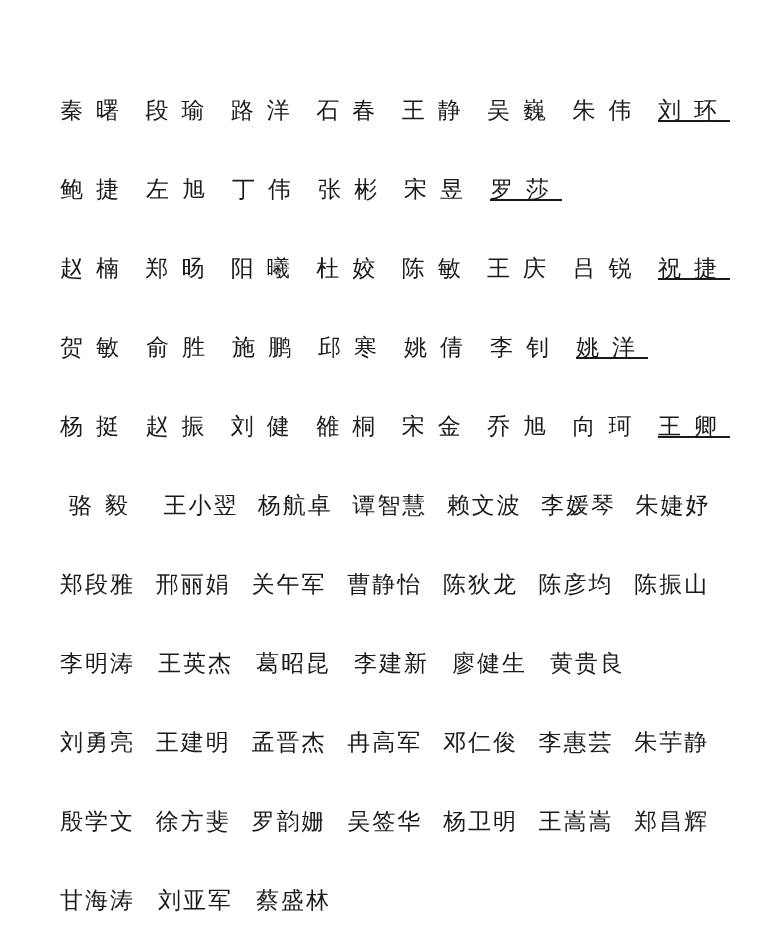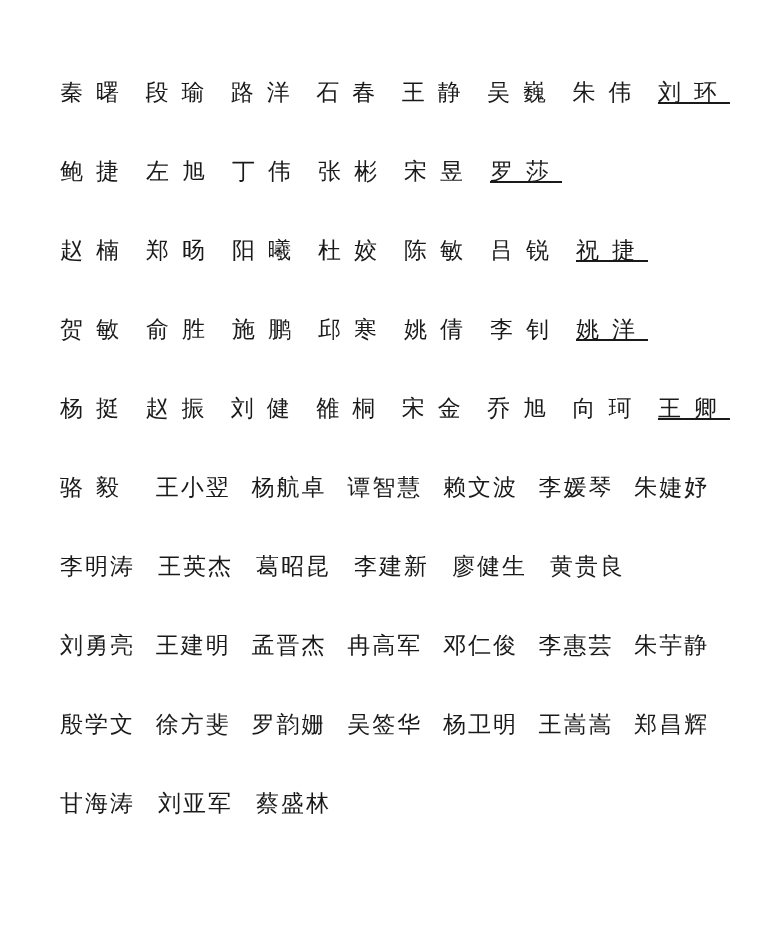--- a/index.html
+++ b/index.html
@@ -17,40 +17,41 @@
     }
     .name-list {
       position: absolute;
       left: 60px;
       top: 52px;
       width: 670px;
     }
     .row {
       display: flex;
       height: 79px;
-      align-items: center;
+      align-items: flex-end;
     }
     .name {
       font-size: 23px;
       line-height: 42px;
       white-space: nowrap;
     }
     
     .row.two .name {
       width: 86px;
       letter-spacing: 13px;
     }
     .row.two .name:last-child { width: auto; text-decoration: underline; }
     
     .row.three .name {
       width: 98px;
       letter-spacing: 2px;
     }
     .row.three .name:first-child.mixed {
       letter-spacing: 13px;
+      margin-left: 9px;
     }
   </style>
 </head>
 <body>
 
 <div class="name-list">
   <div class="row two">
     <span class="name">秦曙</span>
     <span class="name">段瑜</span>
     <span class="name">路洋</span>
@@ -67,20 +68,21 @@
     <span class="name">张彬</span>
     <span class="name">宋昱</span>
     <span class="name">罗莎</span>
   </div>
   <div class="row two">
     <span class="name">赵楠</span>
     <span class="name">郑旸</span>
     <span class="name">阳曦</span>
     <span class="name">杜姣</span>
     <span class="name">陈敏</span>
+    <span class="name">王庆</span>
     <span class="name">吕锐</span>
     <span class="name">祝捷</span>
   </div>
   <div class="row two">
     <span class="name">贺敏</span>
     <span class="name">俞胜</span>
     <span class="name">施鹏</span>
     <span class="name">邱寒</span>
     <span class="name">姚倩</span>
     <span class="name">李钊</span>
@@ -97,20 +99,29 @@
     <span class="name">王卿</span>
   </div>
   <div class="row three">
     <span class="name mixed">骆毅</span>
     <span class="name">王小翌</span>
     <span class="name">杨航卓</span>
     <span class="name">谭智慧</span>
     <span class="name">赖文波</span>
     <span class="name">李媛琴</span>
     <span class="name">朱婕妤</span>
+  </div>
+  <div class="row three">
+    <span class="name">郑段雅</span>
+    <span class="name">邢丽娟</span>
+    <span class="name">关午军</span>
+    <span class="name">曹静怡</span>
+    <span class="name">陈狄龙</span>
+    <span class="name">陈彦均</span>
+    <span class="name">陈振山</span>
   </div>
   <div class="row three">
     <span class="name">李明涛</span>
     <span class="name">王英杰</span>
     <span class="name">葛昭昆</span>
     <span class="name">李建新</span>
     <span class="name">廖健生</span>
     <span class="name">黄贵良</span>
   </div>
   <div class="row three">

